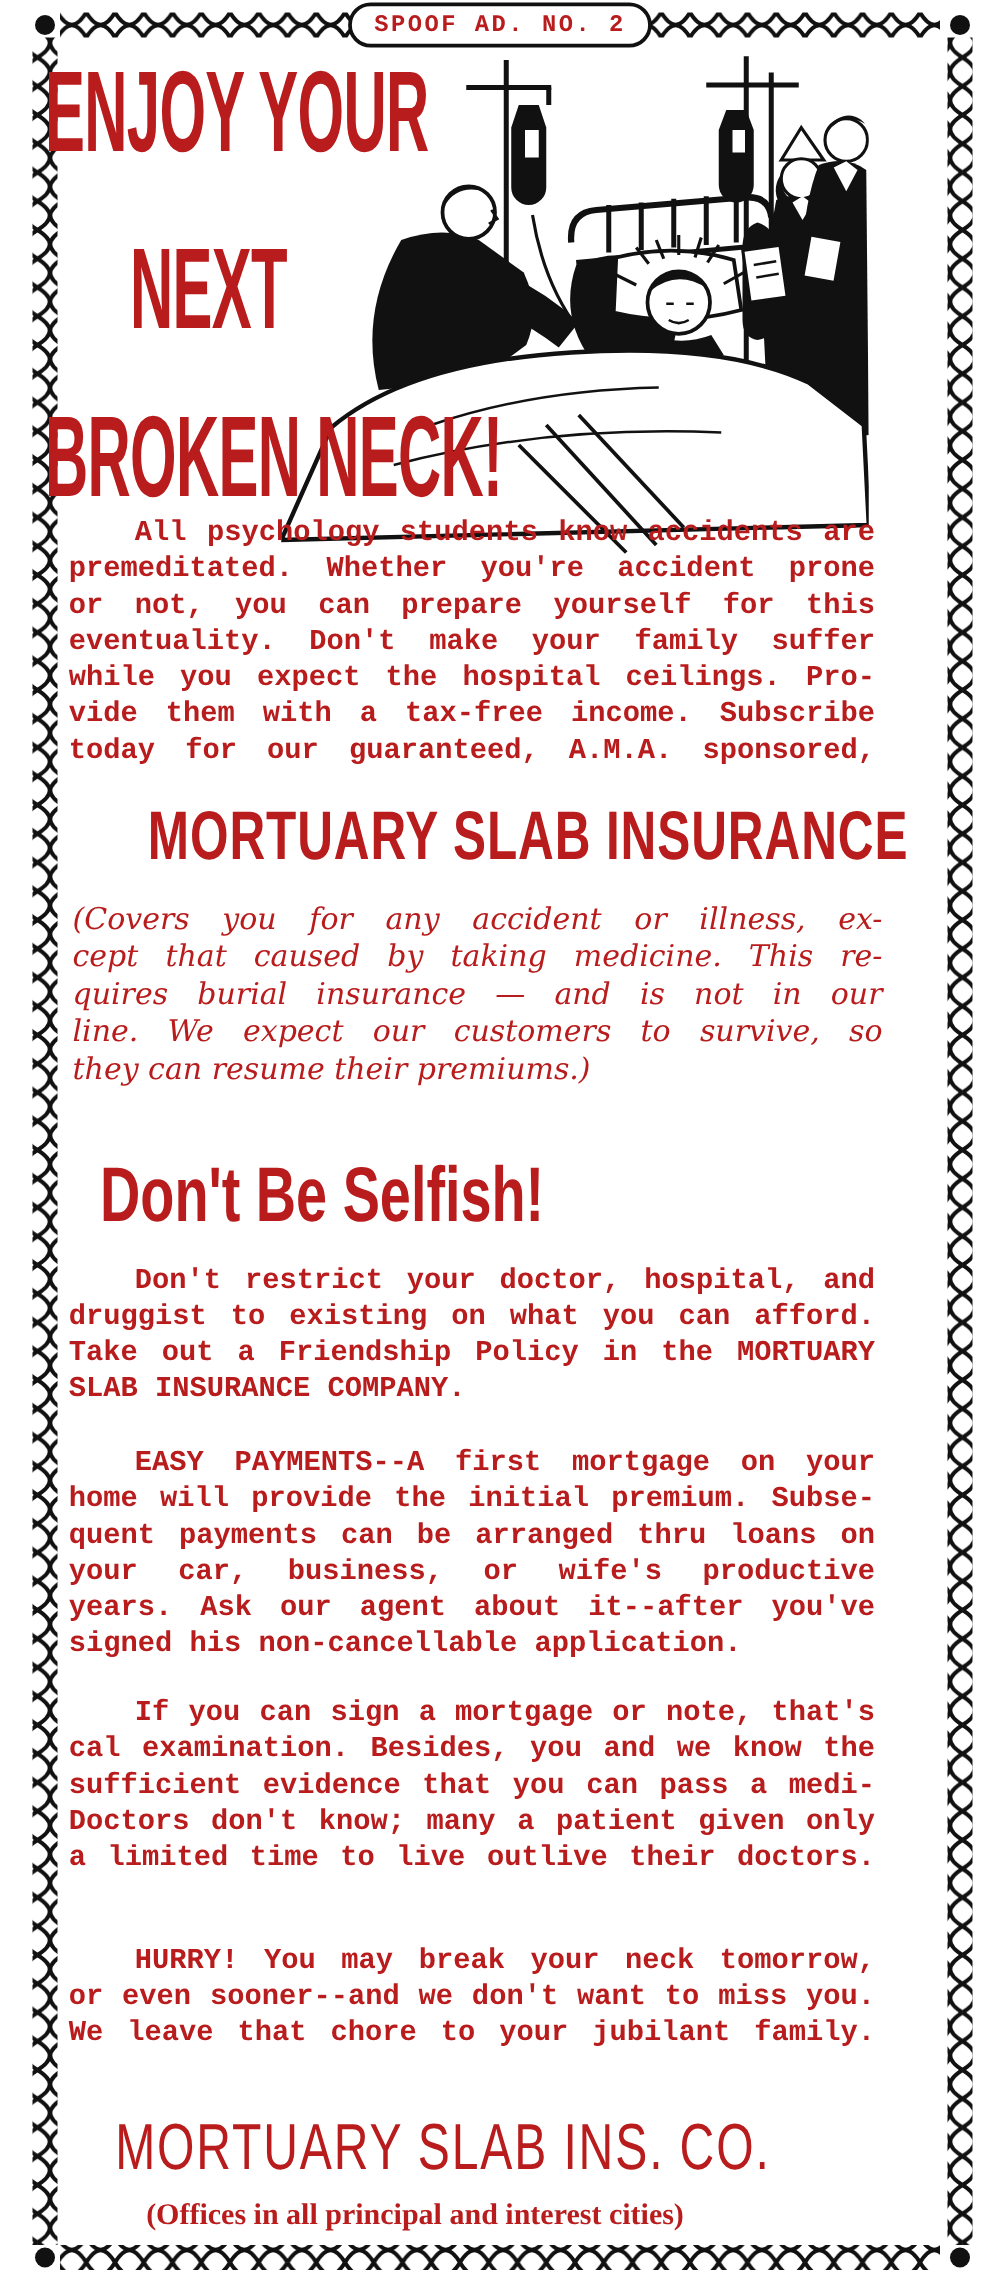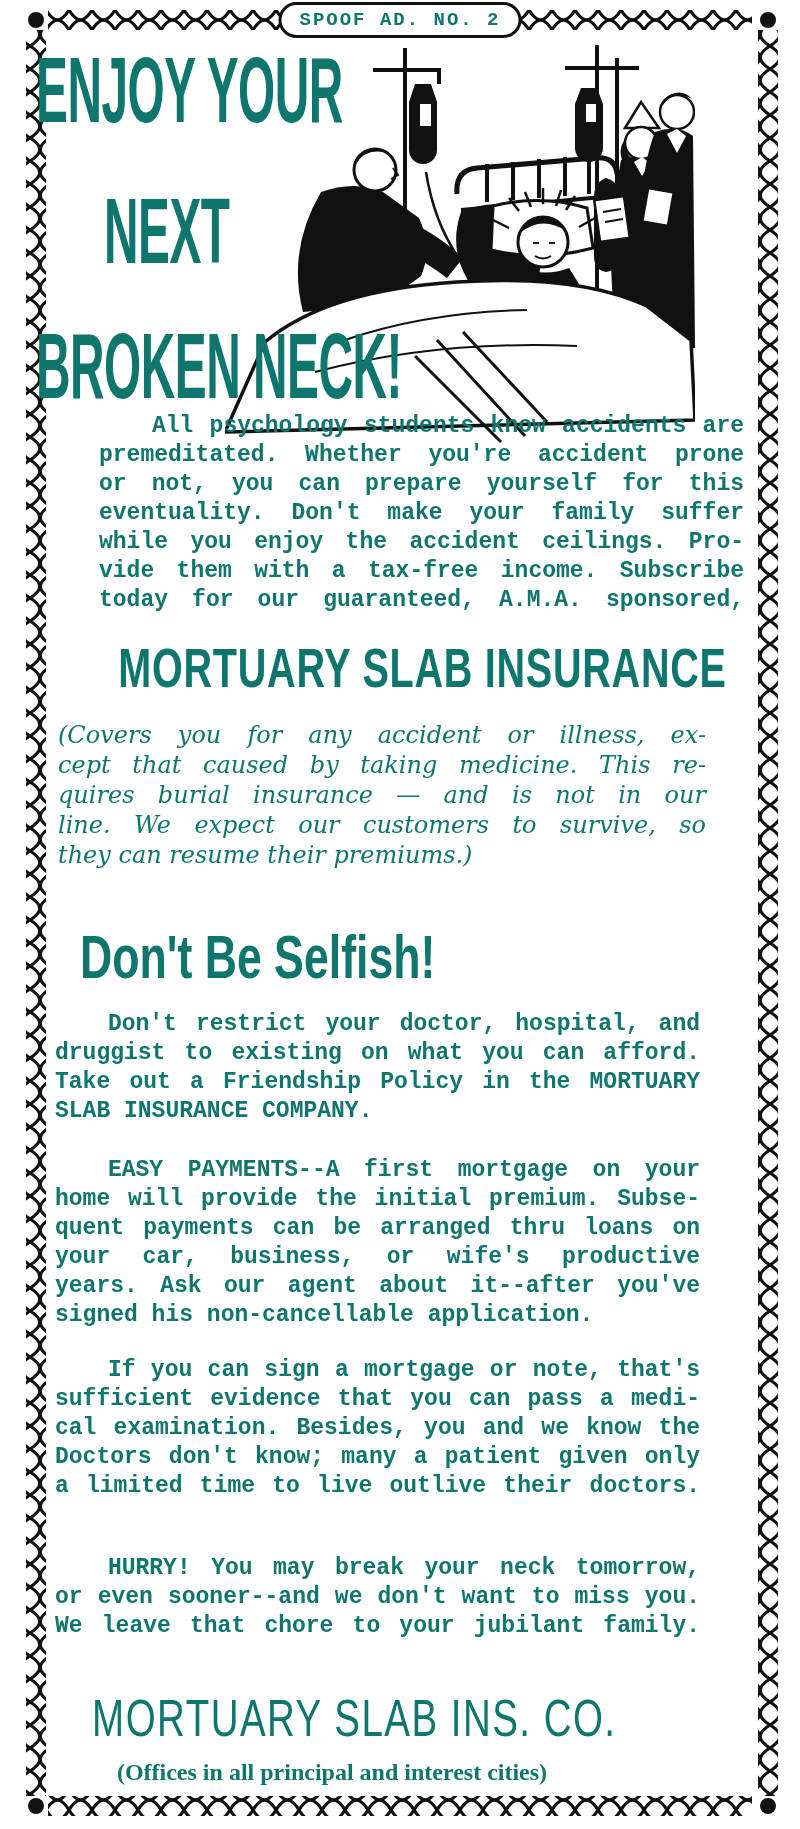--- a/index.html
+++ b/index.html
@@ -1,17 +1,17 @@
 <!DOCTYPE html>
 <html><head>
 <meta charset="utf-8">
 <style>
   * { margin:0; padding:0; box-sizing:border-box; }
   html,body { background:#ffffff; }
-  .page { position:relative; width:800px; height:1829px; background:#fff; color:#0f766e; overflow:hidden;
+  .page { position:relative; width:800px; height:1829px; background:#fff; color:#b91c1c; overflow:hidden;
           font-family:"Liberation Sans", sans-serif; }
 
   
   .border-svg { position:absolute; left:0; top:0; z-index:1; }
 
   
   .badge { position:absolute; top:2px; left:50%; transform:translateX(-50%);
            background:#fff; border:3px solid #111; border-radius:18px;
            padding:4px 18px; font-family:"Liberation Mono", monospace; font-weight:700;
            font-size:19px; letter-spacing:2px; white-space:nowrap; z-index:6; }
@@ -46,21 +46,21 @@
   .selfish-heading { position:absolute; left:80px; top:926px; font-weight:700; font-size:62px;
                      line-height:1; white-space:nowrap; transform:scaleX(0.72);
                      transform-origin:0 0; z-index:3; letter-spacing:0px; }
 
   .company-name { top:1692px; font-weight:400; font-size:52px; line-height:1; letter-spacing:2px; }
   .company-name .squeeze { transform:scaleX(0.74); }
 
   .offices-note { top:1758px; font-family:"Liberation Serif", serif; font-weight:700;
                   font-size:24px; line-height:1.2; }
 
-  .p1 { top:412px;margin-left:44px; }
+  .p1 { top:412px; }
   .pit { top:720px; width:648px; }
   .p2 { top:1010px; }
   .p3 { top:1156px; }
   .p4 { top:1356px; }
   .p5 { top:1554px; }
 </style>
 </head>
 <body>
 
 <div class="page">
@@ -186,21 +186,21 @@
       <line x1="238" y1="292" x2="322" y2="382" stroke="#111" stroke-width="3"></line>
       <line x1="190" y1="316" x2="276" y2="402" stroke="#111" stroke-width="3"></line>
     </g>
   </svg>
 
   <div class="jpara indent p1">
       <div class="tline">All psychology students know accidents are</div>
       <div class="tline">premeditated.  Whether you're accident prone</div>
       <div class="tline">or not, you can prepare yourself for this</div>
       <div class="tline">eventuality.  Don't make your family suffer</div>
-      <div class="tline">while you enjoy the accident ceilings.  Pro-</div>
+      <div class="tline">while you expect the hospital ceilings.  Pro-</div>
       <div class="tline">vide them with a tax-free income.  Subscribe</div>
       <div class="tline">today for our guaranteed, A.M.A. sponsored,</div>
     </div>
 
   <div class="center-wrap product-heading">
     <span class="squeeze">MORTUARY SLAB INSURANCE</span>
   </div>
 
   <div class="jpara italic-note last-left pit">
       <div class="tline">(Covers you for any accident or illness, ex-</div>
@@ -223,22 +223,22 @@
       <div class="tline">EASY PAYMENTS--A first mortgage on your</div>
       <div class="tline">home will provide the initial premium. Subse-</div>
       <div class="tline">quent payments can be arranged thru loans on</div>
       <div class="tline">your car, business, or wife's productive</div>
       <div class="tline">years.  Ask our agent about it--after you've</div>
       <div class="tline">signed his non-cancellable application.</div>
     </div>
 
   <div class="jpara indent p4">
       <div class="tline">If you can sign a mortgage or note, that's</div>
+      <div class="tline">cal examination. Besides, you and we know the</div>
       <div class="tline">sufficient evidence that you can pass a medi-</div>
-      <div class="tline">cal examination. Besides, you and we know the</div>
       <div class="tline">Doctors don't know; many a patient given only</div>
       <div class="tline">a limited time to live outlive their doctors.</div>
     </div>
 
   <div class="jpara indent p5">
       <div class="tline">HURRY!  You may break your neck tomorrow,</div>
       <div class="tline">or even sooner--and we don't want to miss you.</div>
       <div class="tline">We leave that chore to your jubilant family.</div>
     </div>
 

